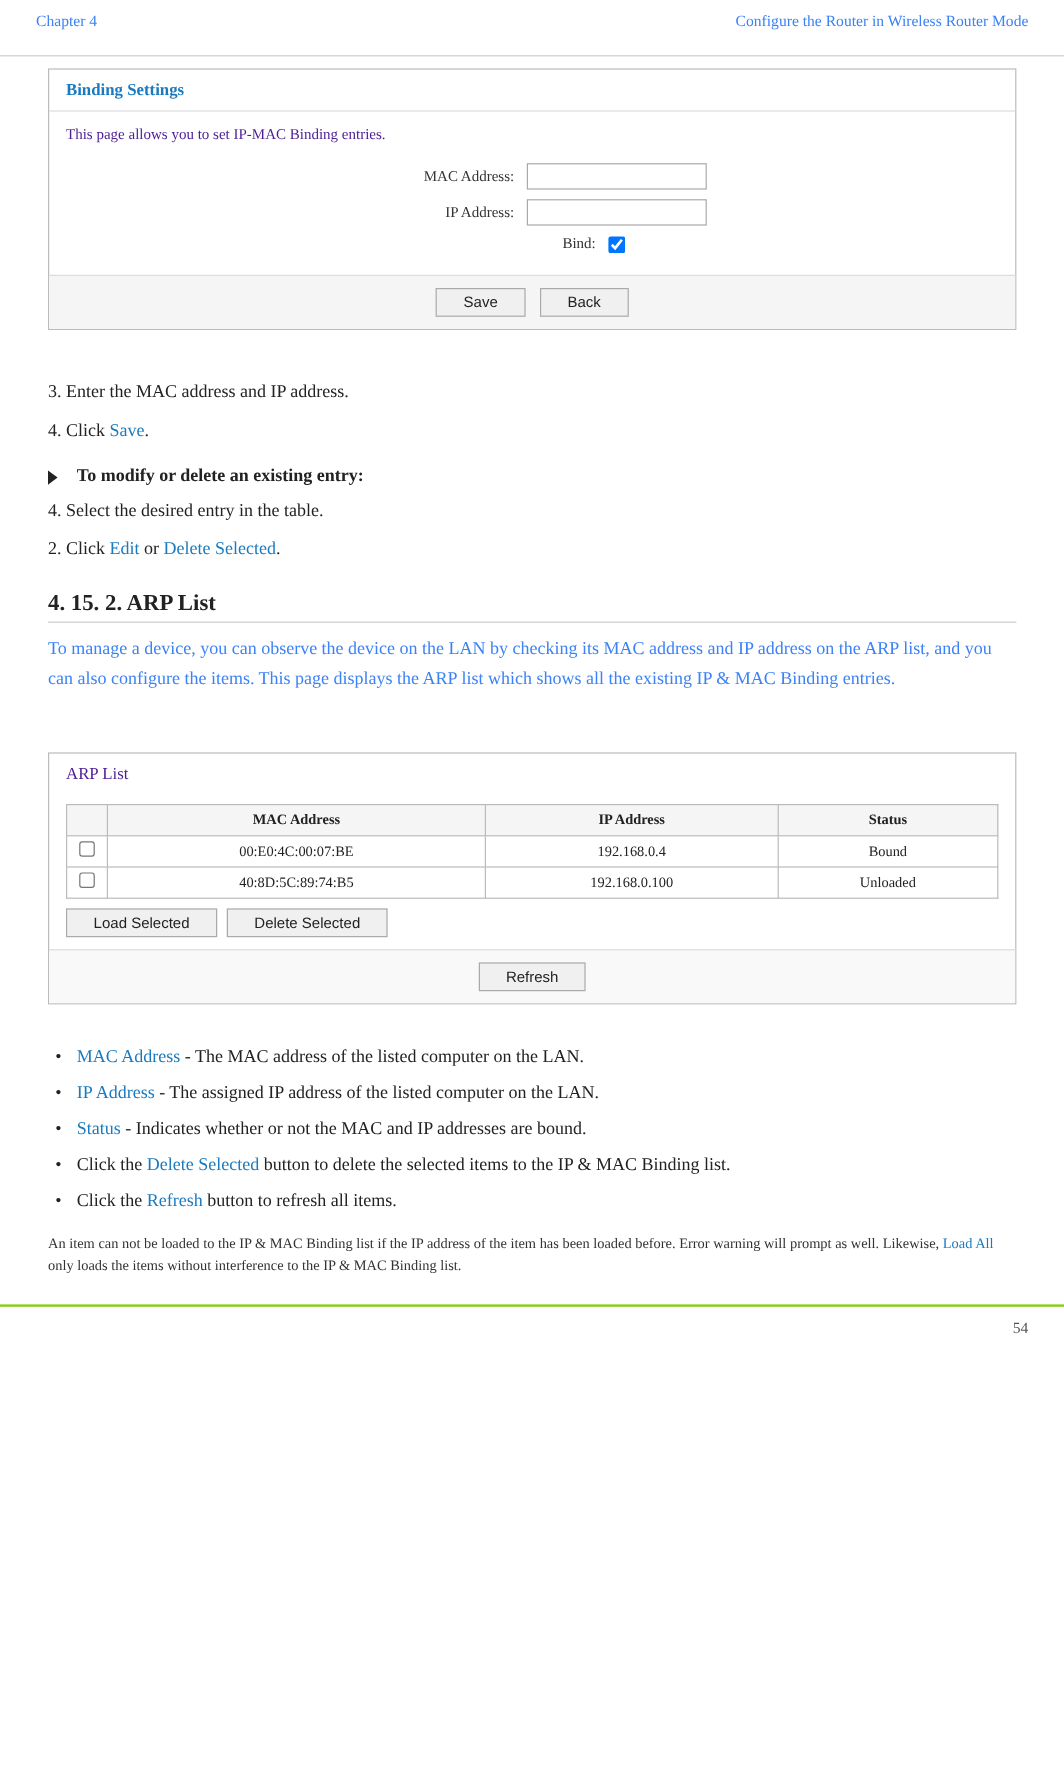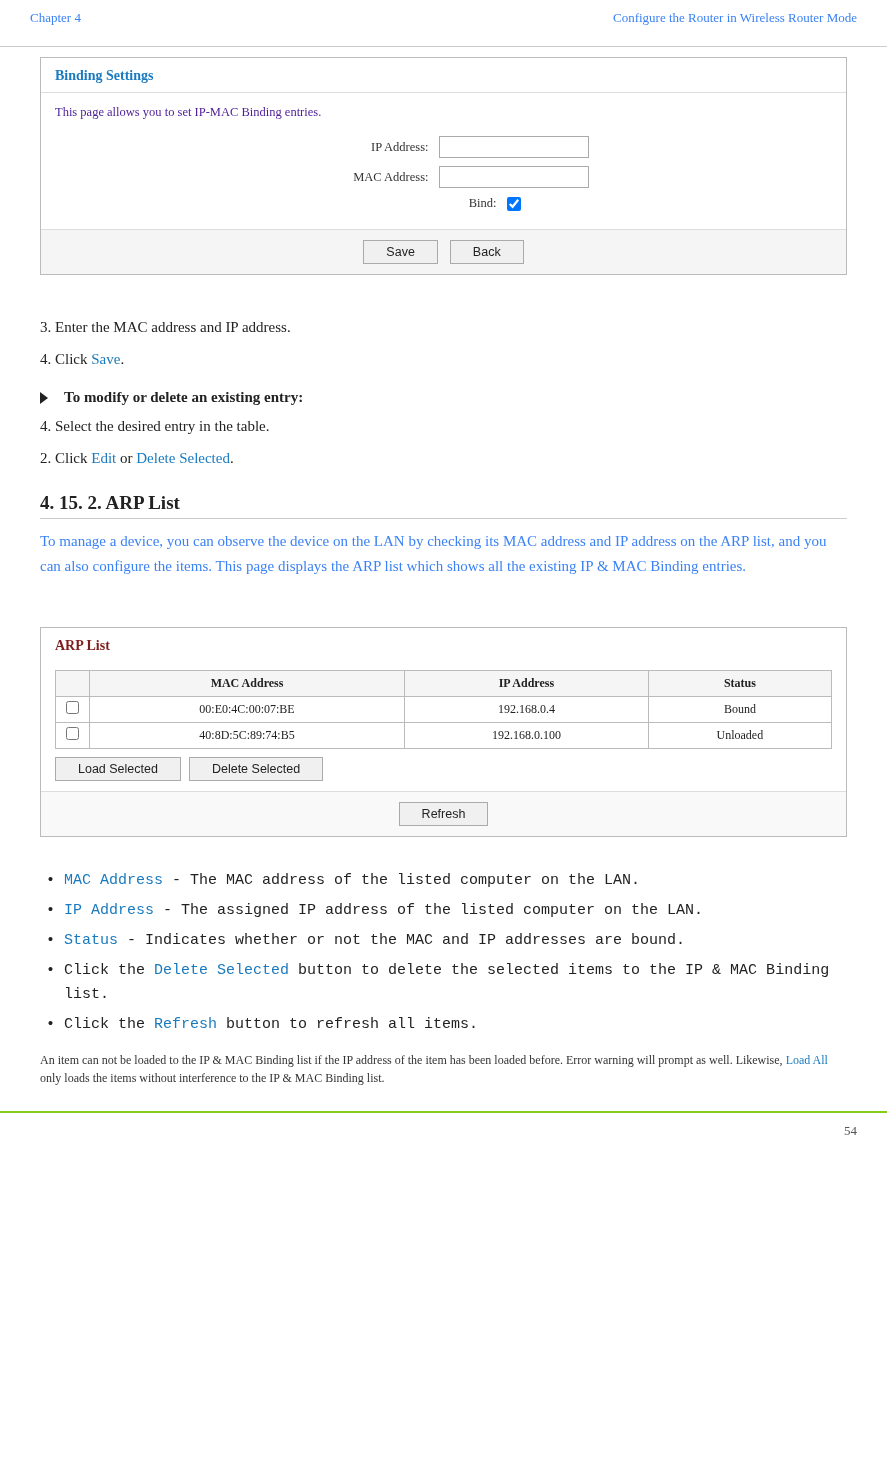--- a/index.html
+++ b/index.html
@@ -149,23 +149,23 @@
     }
 
     
     .arp-box {
       border: 1px solid #bbb;
       margin: 14px 40px 18px 40px;
       padding: 0;
     }
 
     .arp-box-title {
-      color: #7f1d1d;
+      color: #4c1d95;
       font-size: 14px;
-      font-weight: bold;
+      font-weight: normal;
       padding: 10px 14px 8px 14px;
     }
 
     .arp-table-wrapper {
       padding: 8px 14px 10px 14px;
     }
 
     .arp-table {
       width: 100%;
       border-collapse: collapse;
@@ -201,21 +201,20 @@
       border-top: 1px solid #ddd;
       padding: 10px 14px;
       display: flex;
       justify-content: center;
     }
 
     
     .bullet-list {
       margin: 10px 0 10px 20px;
       list-style: none;
-      font-family: Liberation Mono, monospace;
     }
 
     .bullet-list li {
       font-size: 15px;
       line-height: 1.6;
       margin-bottom: 6px;
       padding-left: 4px;
       position: relative;
     }
 
@@ -270,25 +269,25 @@
   <span>Chapter 4</span>
   <span>Configure the Router in Wireless Router Mode</span>
 </div>
 
 <div class="settings-box">
   <div class="settings-box-title">Binding Settings</div>
   <div class="settings-box-desc">This page allows you to set IP-MAC Binding entries.</div>
 
   <div class="form-table">
     <div class="form-row">
-      <span class="form-label">IP Address:</span>
+      <span class="form-label">MAC Address:</span>
       <input class="form-input" type="text" value="" style="">
     </div>
     <div class="form-row">
-      <span class="form-label">MAC Address:</span>
+      <span class="form-label">IP Address:</span>
       <input class="form-input" type="text" value="" style="">
     </div>
     <div class="form-row">
       <span class="form-label">Bind:</span>
       <input class="form-checkbox" type="checkbox" checked="" style="">
     </div>
   </div>
 
   <div class="settings-box-footer">
     <button class="btn">Save</button>

